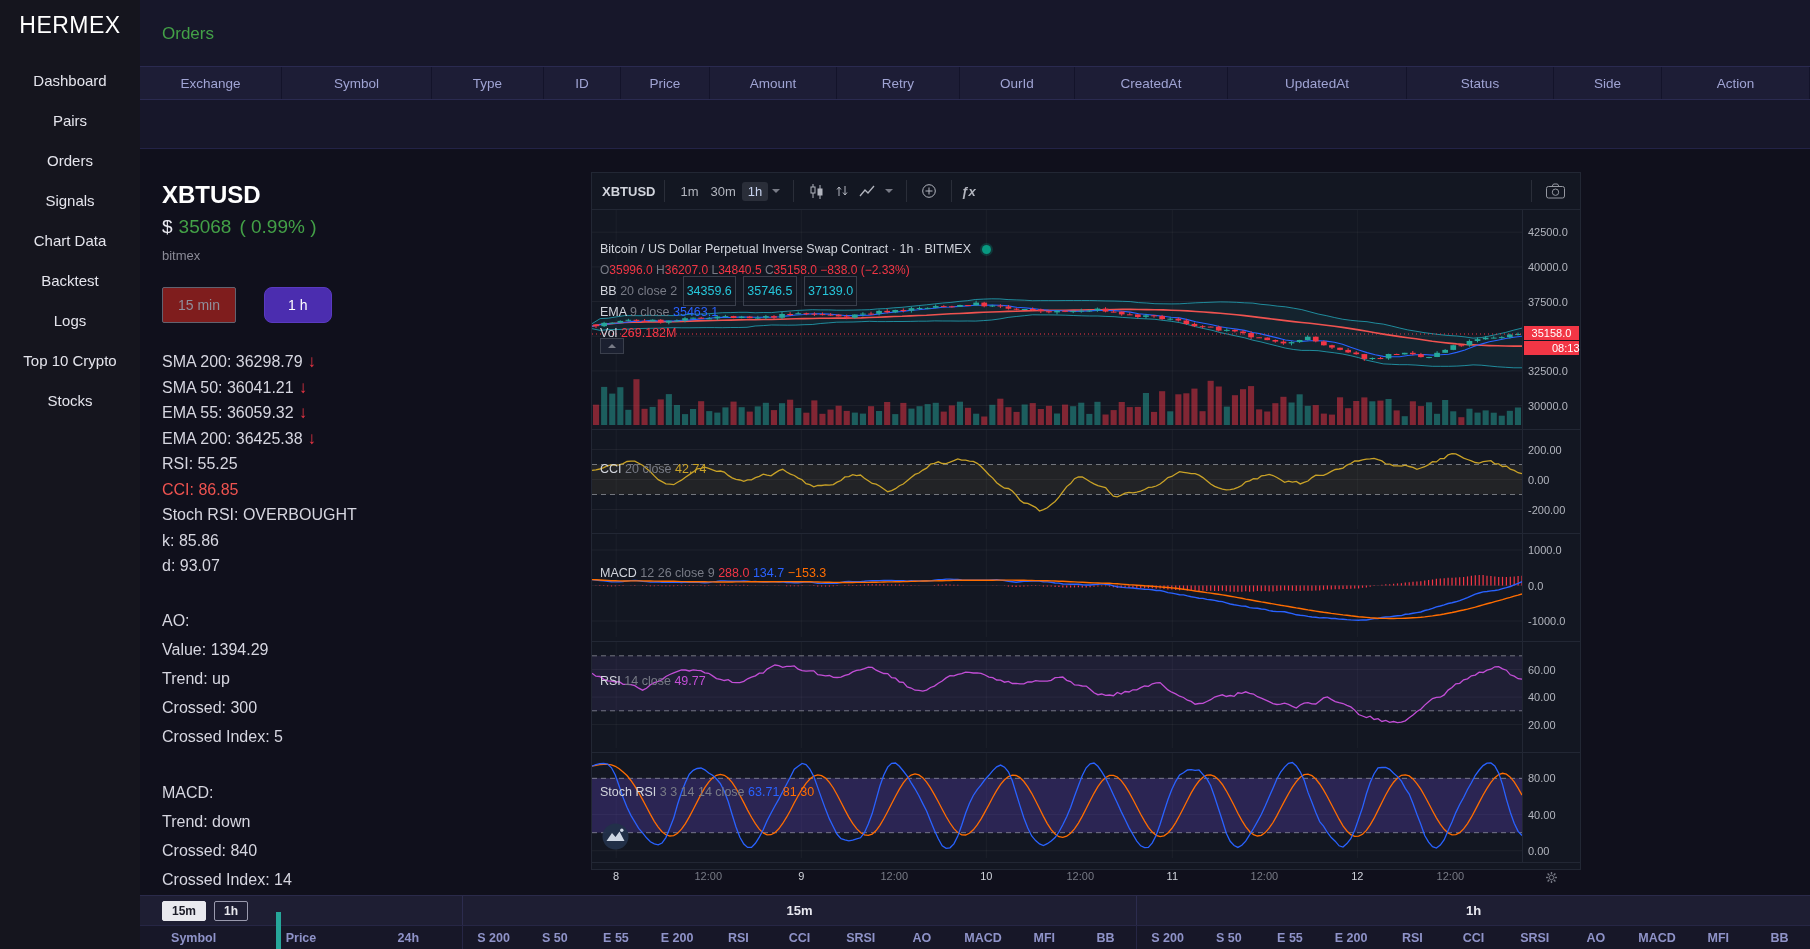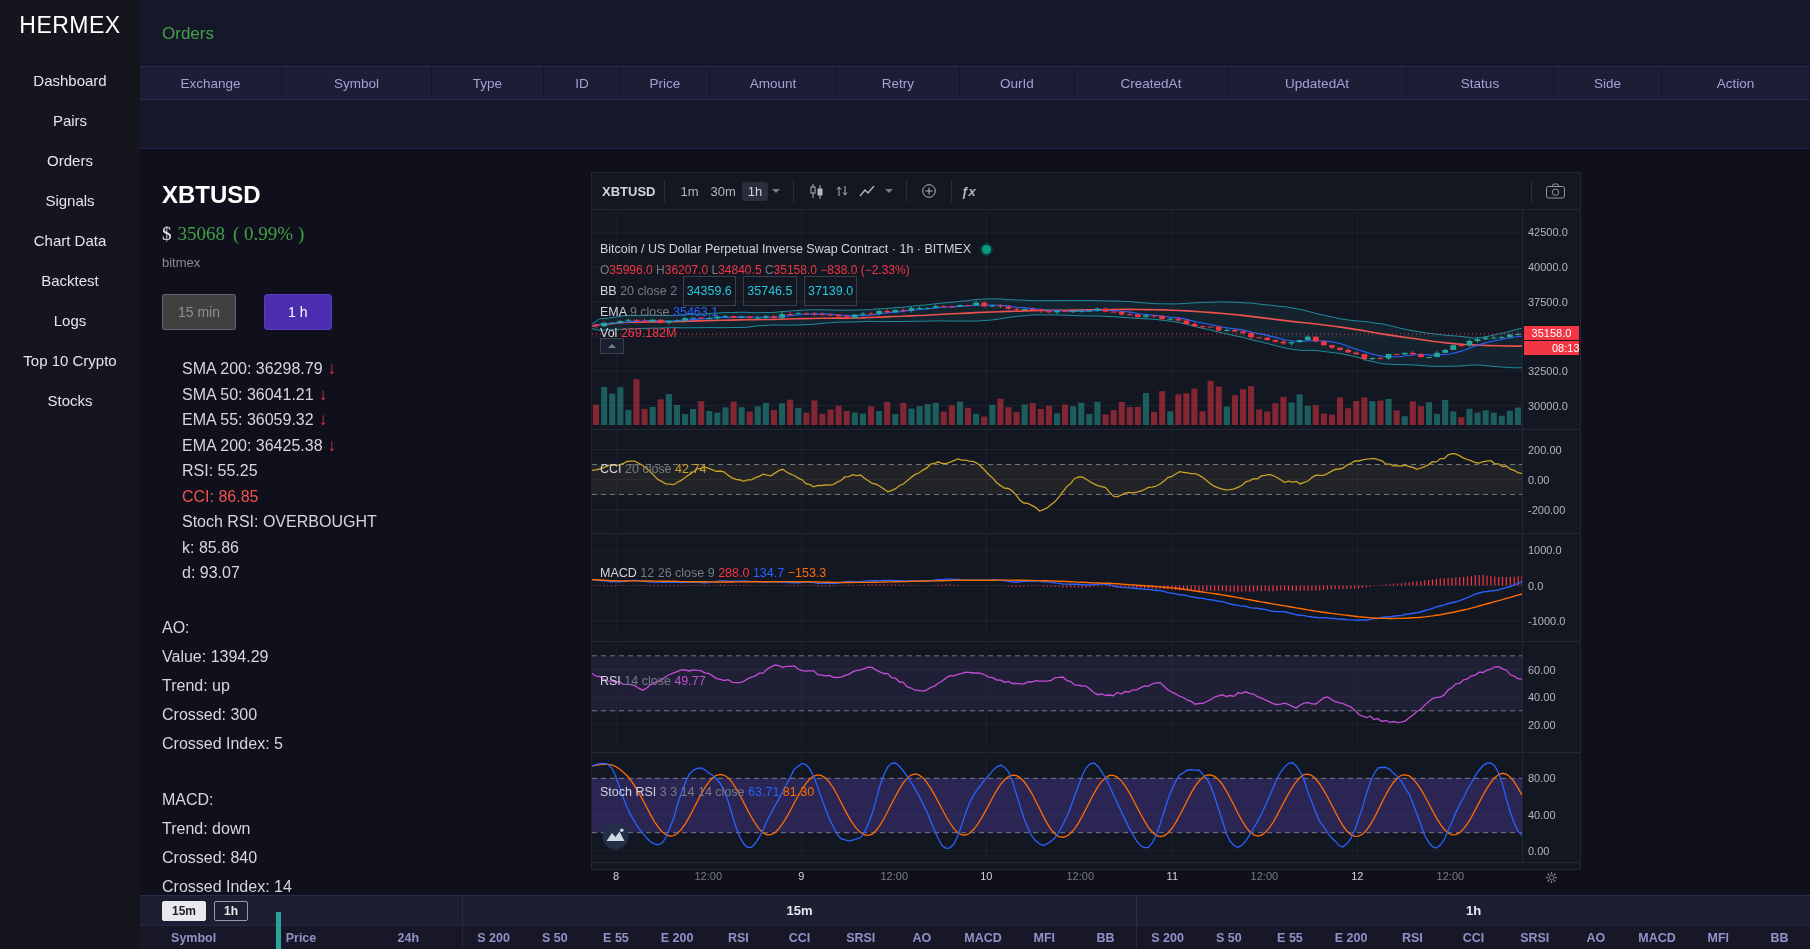--- a/index.html
+++ b/index.html
@@ -18,30 +18,30 @@
   
   .orders-strip { position:absolute; left:140px; top:0; right:0; height:148px; background:#17172a; }
   .orders-title { padding:24px 0 0 22px; font-size:17px; color:#43a047; }
   .orders-header { margin-top:22px; height:34px; display:flex; background:#1d1d36; border-top:1px solid #2a2a50; border-bottom:1px solid #2a2a50; }
   .oh-cell { display:flex; align-items:center; justify-content:center; font-size:13.5px; color:#a0a4d4; border-right:1px solid #13132a; flex:0 0 auto; }
   .oc0{width:142px}.oc1{width:150px}.oc2{width:112px}.oc3{width:77px}.oc4{width:89px}.oc5{width:127px}.oc6{width:123px}.oc7{width:115px}.oc8{width:153px}.oc9{width:179px}.oc10{width:147px}.oc11{width:108px}.oc12{flex:1 1 auto}
   
   .main { position:absolute; left:140px; top:148px; right:0; bottom:54px; background:#10101c; border-top:1px solid #232347; }
   .left-col { position:absolute; left:0; top:0; width:450px; padding:20px 0 0 22px; }
   .symbol-title { font-size:24px; font-weight:700; color:#ffffff; margin-top:12px; }
-  .price-line { margin-top:14px; font-size:19px;font-family:Liberation Serif, serif; }
+  .price-line { margin-top:7px; font-size:19px; }
   .price-line .cur { color:#e9e9f0; margin-right:6px; }
   .price-line .val { color:#43a047; margin-right:8px; }
   .price-line .chg { color:#43a047; }
   .exchange { margin-top:10px; font-size:13px; color:#8a8a96; }
   .tf-row { margin-top:24px; display:flex; gap:28px; }
   .btn { font-family:"Liberation Sans",sans-serif; font-size:14px; cursor:pointer; }
-  .btn-15m { background:#404040; border:1px solid #62626f; color:#8f8f9c; padding:9px 15px; border-radius:2px; }
-  .btn-1h  { background:#4b2daf; border:1px solid #5a3ac0; color:#ffffff; padding:9px 23px; border-radius:3px; }
-  .stats { margin-top:26px;margin-left:20px; }
+  .btn-15m { background:#7f1d1d; border:1px solid #62626f; color:#8f8f9c; padding:9px 15px; border-radius:2px; }
+  .btn-1h  { background:#4b2daf; border:1px solid #5a3ac0; color:#ffffff; padding:9px 23px; border-radius:8px; }
+  .stats { margin-top:26px; }
   .stat-line { font-size:16px; line-height:25.5px; color:#d6d6e0; }
   .stat-line .arrow { color:#f23645; font-weight:700; font-size:17px; margin-left:5px; }
   .stat-line.red-line { color:#ef5350; }
   .block { margin-top:27px; }
   .block-line { font-size:16px; line-height:29px; color:#d6d6e0; }
   
   .chart-panel { position:absolute; left:451px; top:23px; width:990px; height:698px; background:#131722; border:1px solid #222734; display:flex; flex-direction:column; }
   .tv-toolbar { flex:0 0 37px; display:flex; align-items:center; padding:0 10px; border-bottom:1px solid #222734; font-size:13px; color:#b2b5be; }
   .tb-symbol { font-weight:700; color:#d1d4dc; }
   .tb-sep { width:1px; height:22px; background:#2a2e39; margin:0 9px; }

